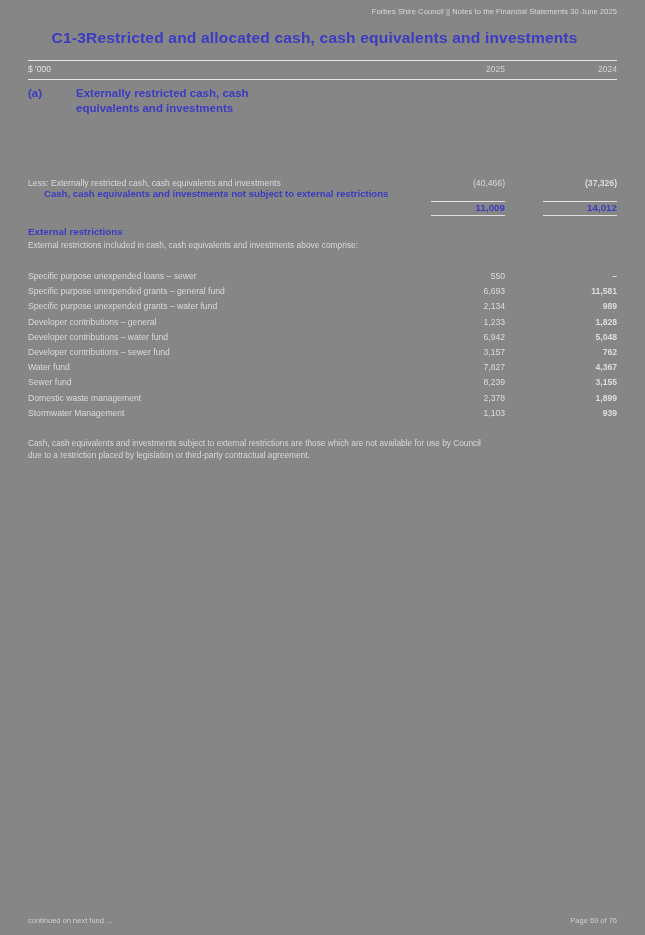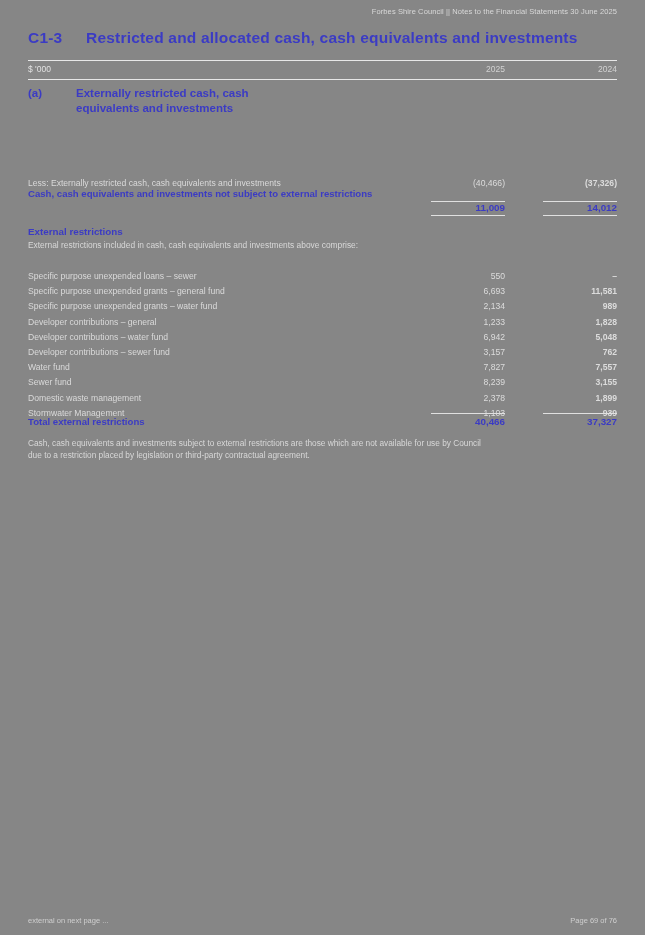--- a/index.html
+++ b/index.html
@@ -43,20 +43,21 @@
     right: 28px;
     color: #3b3bc4;
     font-size: 15.5px;
     font-weight: bold;
     letter-spacing: 0.2px;
     white-space: nowrap;
   }
   .note-title .num {
     display: inline-block;
     width: 58px;
+    text-align: right;
   }
 
   
   .colhead {
     position: absolute;
     top: 60px;
     left: 28px;
     right: 28px;
     height: 18px;
     border-top: 1.3px solid #e8e8e8;
@@ -223,21 +224,21 @@
   </div>
 
 
   <div class="row" style="top:177px;">
     <span class="label">Less: Externally restricted cash, cash equivalents and investments</span>
     <span class="v1">(40,466)</span>
     <span class="v2">(37,326)</span>
   </div>
 
   <div class="row" style="top:188px;height:26px;">
-    <span class="label bold" style="width:380px;">Cash, cash equivalents and investments not subject to external restrictions</span>
+    <span class="label bold" style="width:380px;margin-left:16px;">Cash, cash equivalents and investments not subject to external restrictions</span>
     <span class="v1 bold" style="top:14px;">11,009</span>
     <span class="v2 bold" style="top:14px;">14,012</span>
     <span class="rule-top-v1" style="top:13px;"></span>
     <span class="rule-top-v2" style="top:13px;"></span>
     <span class="rule-top-v1" style="top:27px;"></span>
     <span class="rule-top-v2" style="top:27px;"></span>
   </div>
 
   <div class="ext-head">External restrictions</div>
   <div class="ext-sub">External restrictions included in cash, cash equivalents and investments above comprise:</div>
@@ -269,45 +270,38 @@
         <span class="v2">5,048</span>
       </div>
       <div class="row" style="top: 346px;">
         <span class="label">Developer contributions – sewer fund</span>
         <span class="v1">3,157</span>
         <span class="v2">762</span>
       </div>
       <div class="row" style="top: 361.2px;">
         <span class="label">Water fund</span>
         <span class="v1">7,827</span>
-        <span class="v2">7,557</span>
+        <span class="v2">4,367</span>
       </div>
       <div class="row" style="top: 376.4px;">
         <span class="label">Sewer fund</span>
         <span class="v1">8,239</span>
         <span class="v2">3,155</span>
       </div>
       <div class="row" style="top: 391.6px;">
         <span class="label">Domestic waste management</span>
         <span class="v1">2,378</span>
         <span class="v2">1,899</span>
       </div>
       <div class="row" style="top: 406.8px;">
         <span class="label">Stormwater Management</span>
         <span class="v1">1,103</span>
         <span class="v2">939</span>
       </div>
     </div>
 
-  <div class="row" style="top:416px;">
-    <span class="rule-top-v1"></span>
-    <span class="rule-top-v2"></span>
-    <span class="label bold">Total external restrictions</span>
-    <span class="v1 bold">40,466</span>
-    <span class="v2 bold">37,327</span>
-  </div>
 
   <div class="footnote">Cash, cash equivalents and investments subject to external restrictions are those which are not available for use by Council due to a restriction placed by legislation or third-party contractual agreement.</div>
 
-  <div class="footer-left">external on next page ...</div>
+  <div class="footer-left">continued on next fund ...</div>
   <div class="footer-right">Page 69 of 76</div>
 
 </div>
 
 </body></html>

